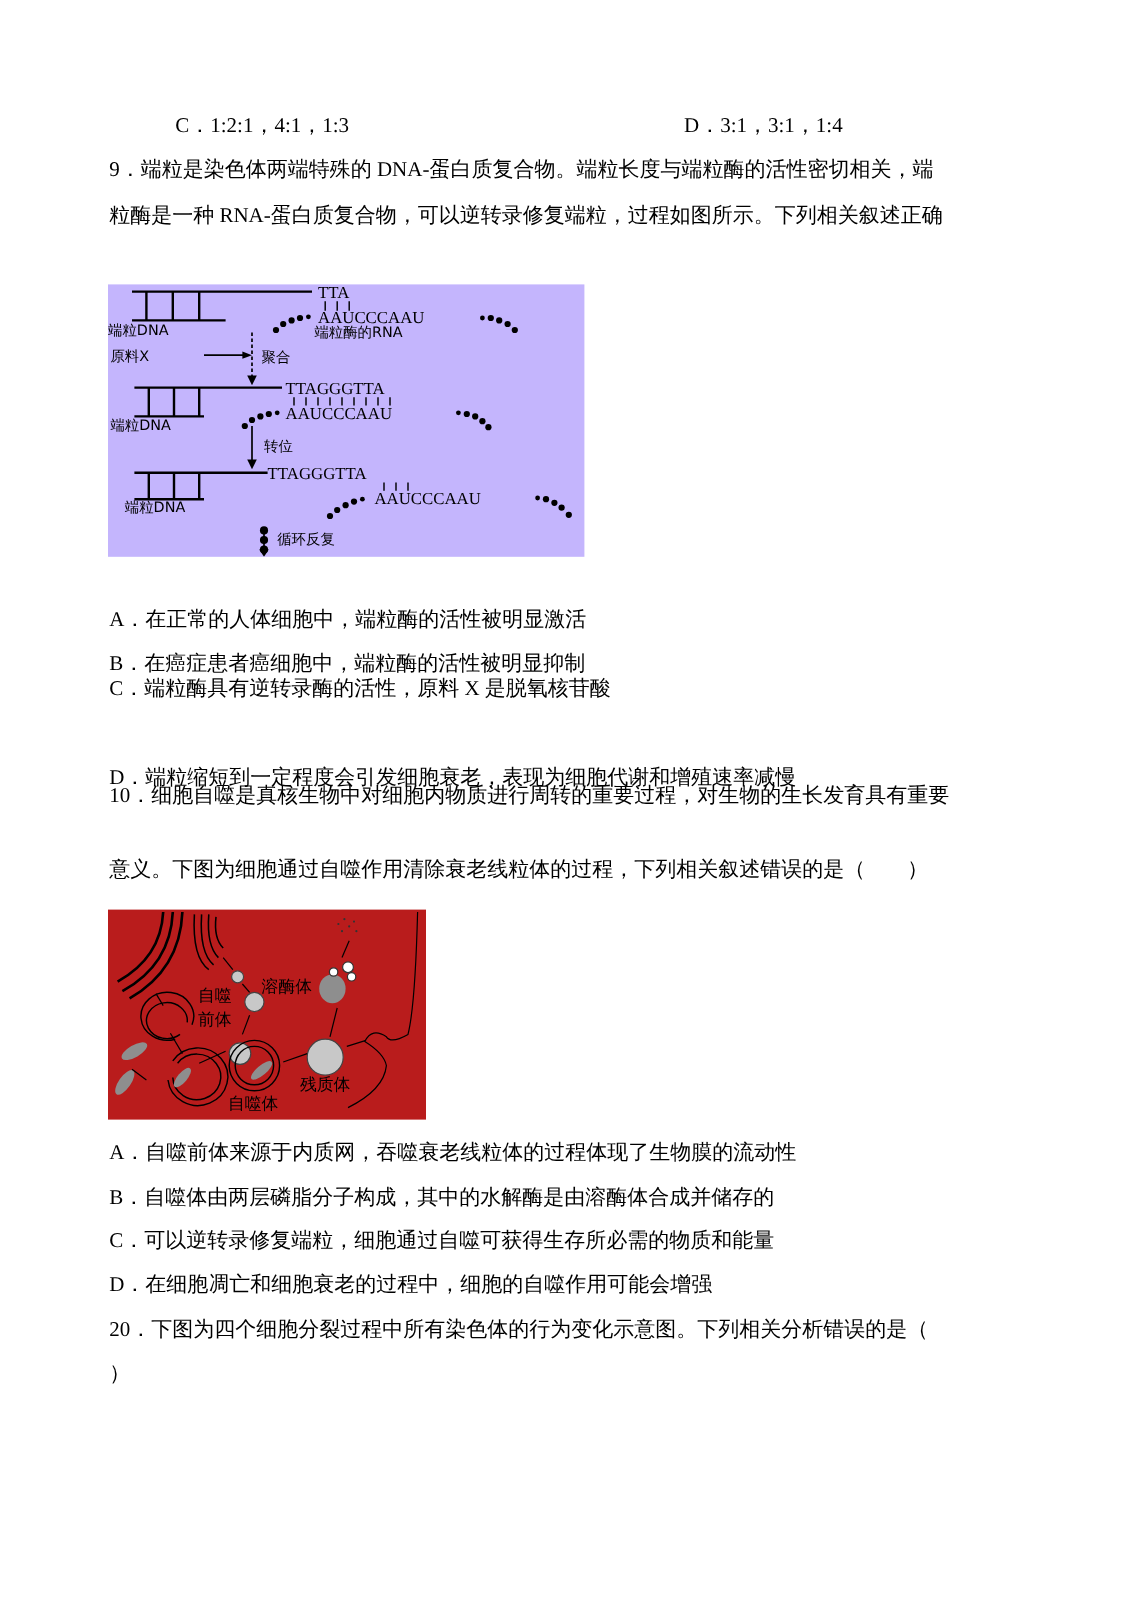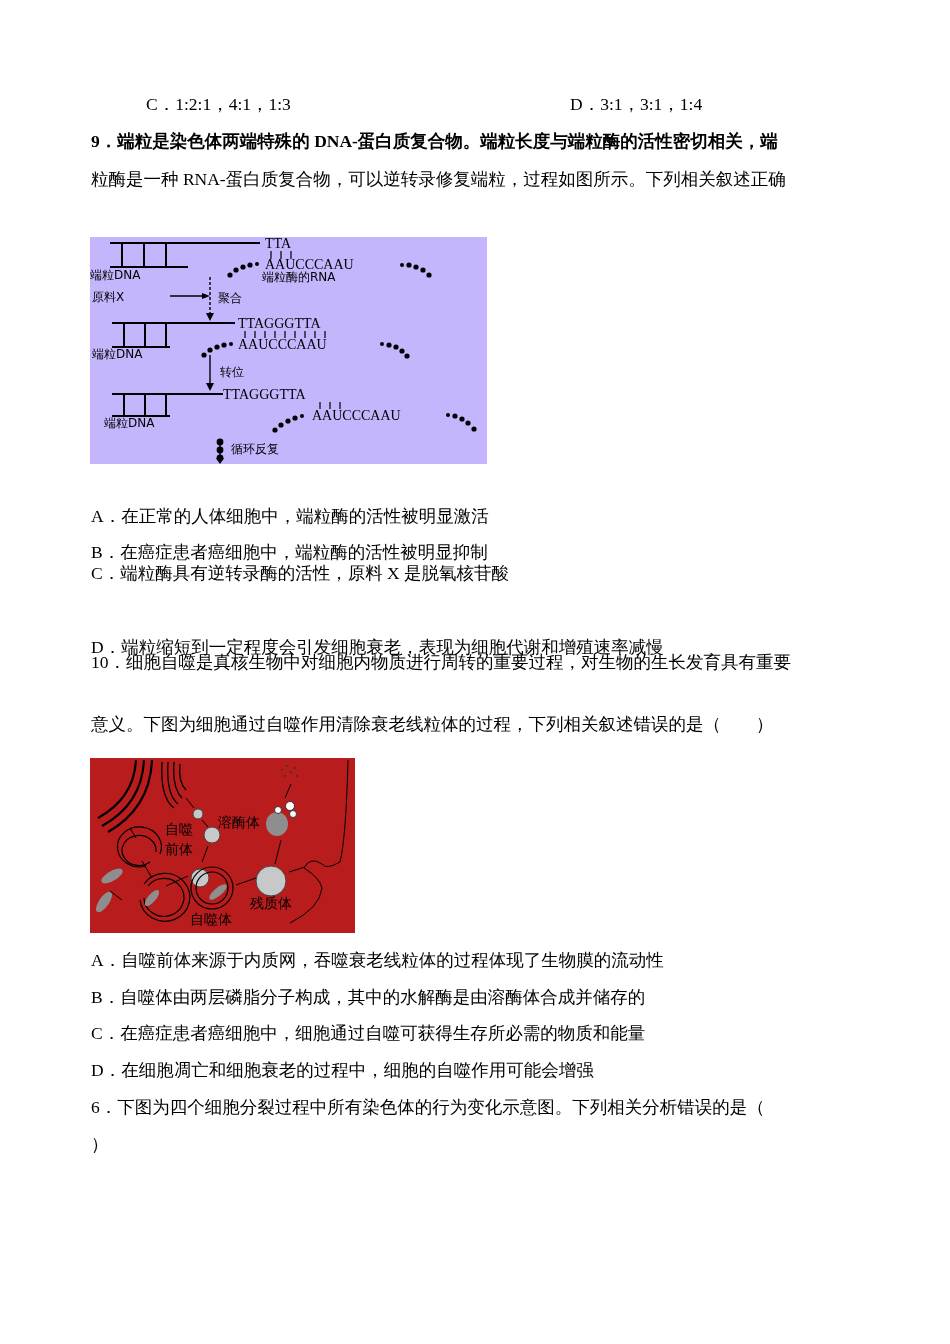--- a/index.html
+++ b/index.html
@@ -15,21 +15,21 @@
   .svgcjk { font-family: "DejaVu Sans", sans-serif; }
 </style>
 </head>
 <body>
 
 <div class="line opt-c" style="top:93px;margin-left:30px;">
   <span>C．1:2:1，4:1，1:3</span>
   <span class="opt-d" style="top:0;">D．3:1，3:1，1:4</span>
 </div>
 
-<div class="line" style="top:130px;font-weight:bold;">9．端粒是染色体两端特殊的 DNA-蛋白质复合物。端粒长度与端粒酶的活性密切相关，端</div>
+<div class="line" style="top:130px;">9．端粒是染色体两端特殊的 DNA-蛋白质复合物。端粒长度与端粒酶的活性密切相关，端</div>
 <div class="line" style="top:168px;">粒酶是一种 RNA-蛋白质复合物，可以逆转录修复端粒，过程如图所示。下列相关叙述正确</div>
 <div class="line" style="top:205px;margin-top:36px;">的是（　　）</div>
 
 <div class="fig fig1">
   <svg width="397" height="227" viewBox="0 0 397 227">
     <g stroke="#000" stroke-width="2" fill="none">
 
       <line x1="20" y1="6" x2="170" y2="6"></line>
       <line x1="20" y1="30" x2="98" y2="30"></line>
       <line x1="32" y1="6" x2="32" y2="30"></line>
@@ -217,17 +217,17 @@
       <text x="75" y="96">前体</text>
       <text x="128" y="69">溶酶体</text>
       <text x="100" y="166">自噬体</text>
       <text x="160" y="150">残质体</text>
     </g>
   </svg>
 </div>
 
 <div class="line" style="top:949px;">A．自噬前体来源于内质网，吞噬衰老线粒体的过程体现了生物膜的流动性</div>
 <div class="line" style="top:986px;">B．自噬体由两层磷脂分子构成，其中的水解酶是由溶酶体合成并储存的</div>
-<div class="line" style="top:1022px;">C．在癌症患者癌细胞中，细胞通过自噬可获得生存所必需的物质和能量</div>
+<div class="line" style="top:1022px;">C．可以逆转录修复端粒，细胞通过自噬可获得生存所必需的物质和能量</div>
 <div class="line" style="top:1059px;">D．在细胞凋亡和细胞衰老的过程中，细胞的自噬作用可能会增强</div>
 
-<div class="line" style="top:1096px;">6．下图为四个细胞分裂过程中所有染色体的行为变化示意图。下列相关分析错误的是（</div>
+<div class="line" style="top:1096px;">20．下图为四个细胞分裂过程中所有染色体的行为变化示意图。下列相关分析错误的是（</div>
 <div class="line" style="top:1133px;">）</div>
 
 </body></html>

